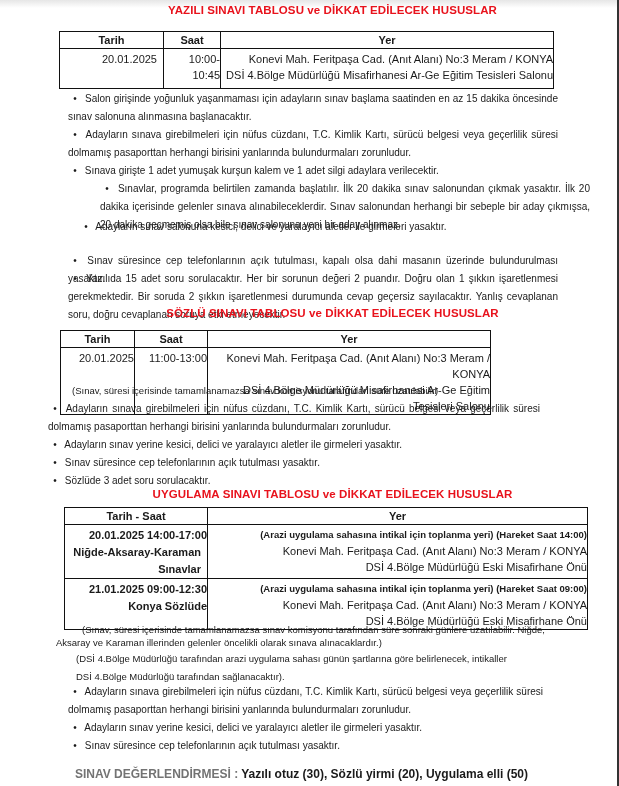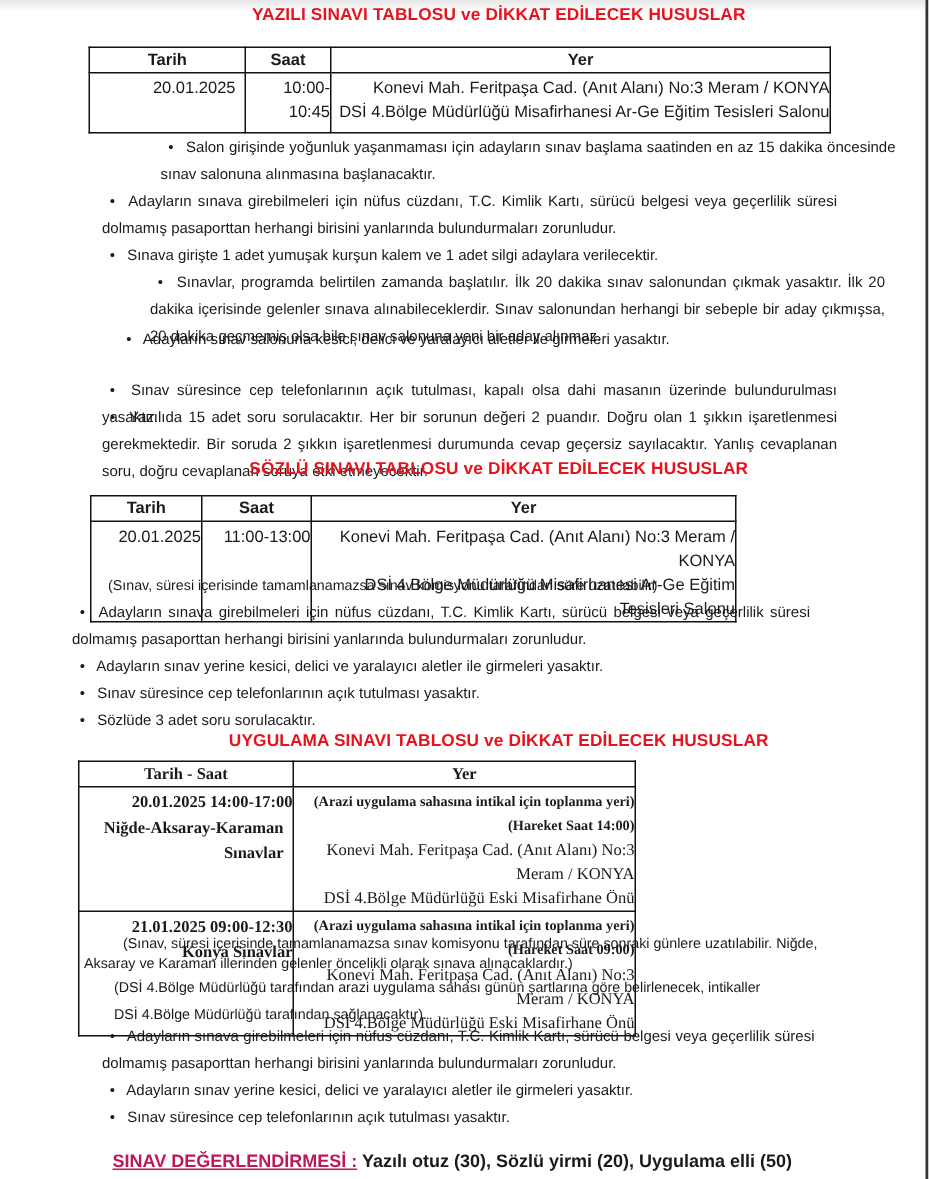--- a/index.html
+++ b/index.html
@@ -17,21 +17,21 @@
   .sec-title { position: absolute; width: 617px; text-align: center;
     color: #e8121c; font-weight: bold; font-size: 11.5px; letter-spacing: 0.1px; padding-left: 24px; }
   table.t { position: absolute; border-collapse: collapse; font-size: 11px; padding-left: 44px; }
   table.t td, table.t th { border: 1.5px solid #111; padding: 0; vertical-align: top; }
   table.t th { font-weight: bold; text-align: center; height: 16px; line-height: 16px; }
   .cell-c { text-align: right; line-height: 16px; padding-top: 2px !important; }
   .p { position: absolute; font-size: 10px; line-height: 18px; text-align: justify; }
   .b { display: inline-block; width: 14px; text-align: center; }
   .bold { font-weight: bold; }
   .eval { position: absolute; left: 75px; top: 763px; width: 465px; font-size: 12px; font-weight: bold; line-height: 22px; }
-  .eval .red { color: #be185d; text-decoration: underline; }
+  .eval .red { color: #737373; }
   .small { font-size: 9.5px; }
 </style>
 </head>
 <body>
 
 <div class="topfade"></div>
 <div class="right-edge"></div>
 
 <div class="page">
 
@@ -48,21 +48,21 @@
       <td class="cell-c" style="text-align:right; padding-right:6px;">20.01.2025</td>
       <td class="cell-c">10:00-10:45</td>
       <td class="cell-c">
         <div>Konevi Mah.  Feritpaşa Cad.  (Anıt Alanı) No:3 Meram / KONYA</div>
         <div>DSİ 4.Bölge  Müdürlüğü Misafirhanesi Ar-Ge Eğitim Tesisleri Salonu</div>
       </td>
     </tr>
   </tbody>
     </table>
 
-  <div class="p" style="left:68px; top:90px; width:490px;margin-left:39px;">
+  <div class="p" style="left:68px; top:90px; width:490px;">
     <span class="b">•</span> <span>Salon girişinde yoğunluk yaşanmaması için adayların sınav başlama saatinden en az 15 dakika öncesinde sınav salonuna alınmasına başlanacaktır.</span>
   </div>
   <div class="p" style="left:68px; top:126px; width:490px;">
     <span class="b">•</span> <span>Adayların sınava girebilmeleri için nüfus cüzdanı, T.C. Kimlik Kartı, sürücü belgesi veya geçerlilik süresi dolmamış pasaporttan herhangi birisini yanlarında bulundurmaları zorunludur.</span>
   </div>
   <div class="p" style="left:68px; top:162px; width:490px;">
     <span class="b">•</span> <span>Sınava girişte 1 adet yumuşak kurşun kalem ve 1 adet silgi adaylara verilecektir.</span>
   </div>
   <div class="p" style="left:68px; top:180px; width:490px;margin-left:32px;">
     <span class="b">•</span> <span>Sınavlar, programda belirtilen zamanda başlatılır. İlk 20 dakika sınav salonundan çıkmak yasaktır. İlk 20 dakika içerisinde gelenler sınava alınabileceklerdir. Sınav salonundan herhangi bir sebeple bir aday çıkmışsa, 20 dakika geçmemiş olsa bile sınav salonuna yeni bir aday alınmaz.</span>
@@ -106,41 +106,41 @@
   </div>
   <div class="p" style="left:48px; top:454px; width:492px;">
     <span class="b">•</span> <span>Sınav süresince cep telefonlarının açık tutulması yasaktır.</span>
   </div>
   <div class="p" style="left:48px; top:472px; width:492px;">
     <span class="b">•</span> <span>Sözlüde 3 adet soru sorulacaktır.</span>
   </div>
 
   <div class="sec-title" style="top:488px;">UYGULAMA SINAVI TABLOSU ve DİKKAT EDİLECEK HUSUSLAR</div>
 
-  <table class="t" style="left:52px; top:507px; width:372px;font-family:Liberation Serif, serif;">
+  <table class="t" style="left:64px; top:507px; width:524px;">
     <tbody>
         <tr>
       <th style="width:142px;">Tarih - Saat</th>
       <th>Yer</th>
     </tr>
     <tr style="height:50px;">
       <td class="cell-c bold" style="line-height:17px;">
         <div>20.01.2025 14:00-17:00</div>
         <div style="padding:0 6px;">Niğde-Aksaray-Karaman Sınavlar</div>
       </td>
       <td class="cell-c">
         <div class="bold" style="font-size:9.5px;">(Arazi uygulama sahasına intikal için toplanma yeri) (Hareket Saat 14:00)</div>
         <div>Konevi Mah. Feritpaşa Cad.  (Anıt Alanı) No:3 Meram / KONYA</div>
         <div>DSİ 4.Bölge Müdürlüğü  Eski Misafirhane Önü</div>
       </td>
     </tr>
     <tr style="height:50px;">
       <td class="cell-c bold" style="line-height:17px;">
         <div>21.01.2025 09:00-12:30</div>
-        <div>Konya Sınavlar</div>
+        <div>Konya Sözlüde</div>
       </td>
       <td class="cell-c">
         <div class="bold" style="font-size:9.5px;">(Arazi uygulama sahasına intikal için toplanma yeri) (Hareket Saat 09:00)</div>
         <div>Konevi Mah. Feritpaşa Cad.  (Anıt Alanı) No:3 Meram / KONYA</div>
         <div>DSİ 4.Bölge Müdürlüğü  Eski Misafirhane Önü</div>
       </td>
     </tr>
   </tbody>
     </table>
 

